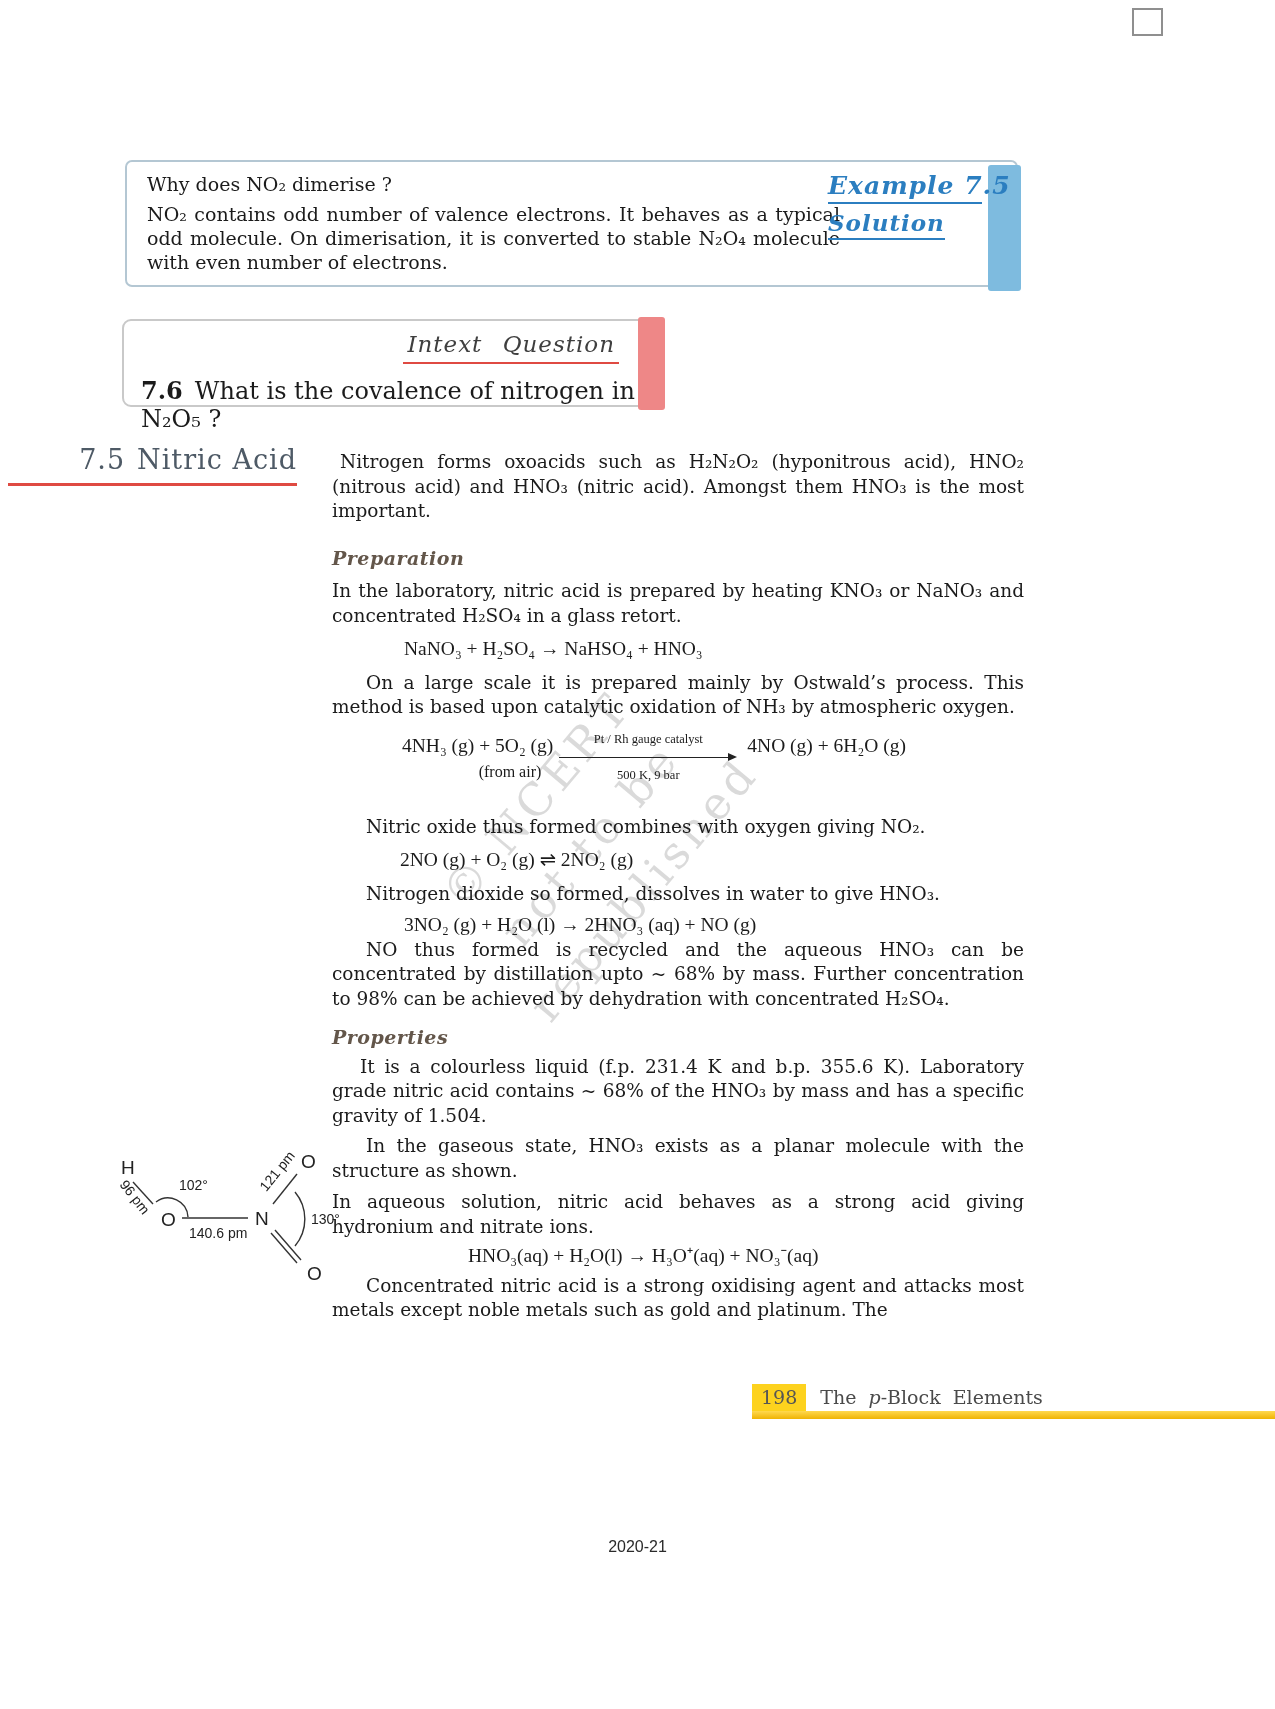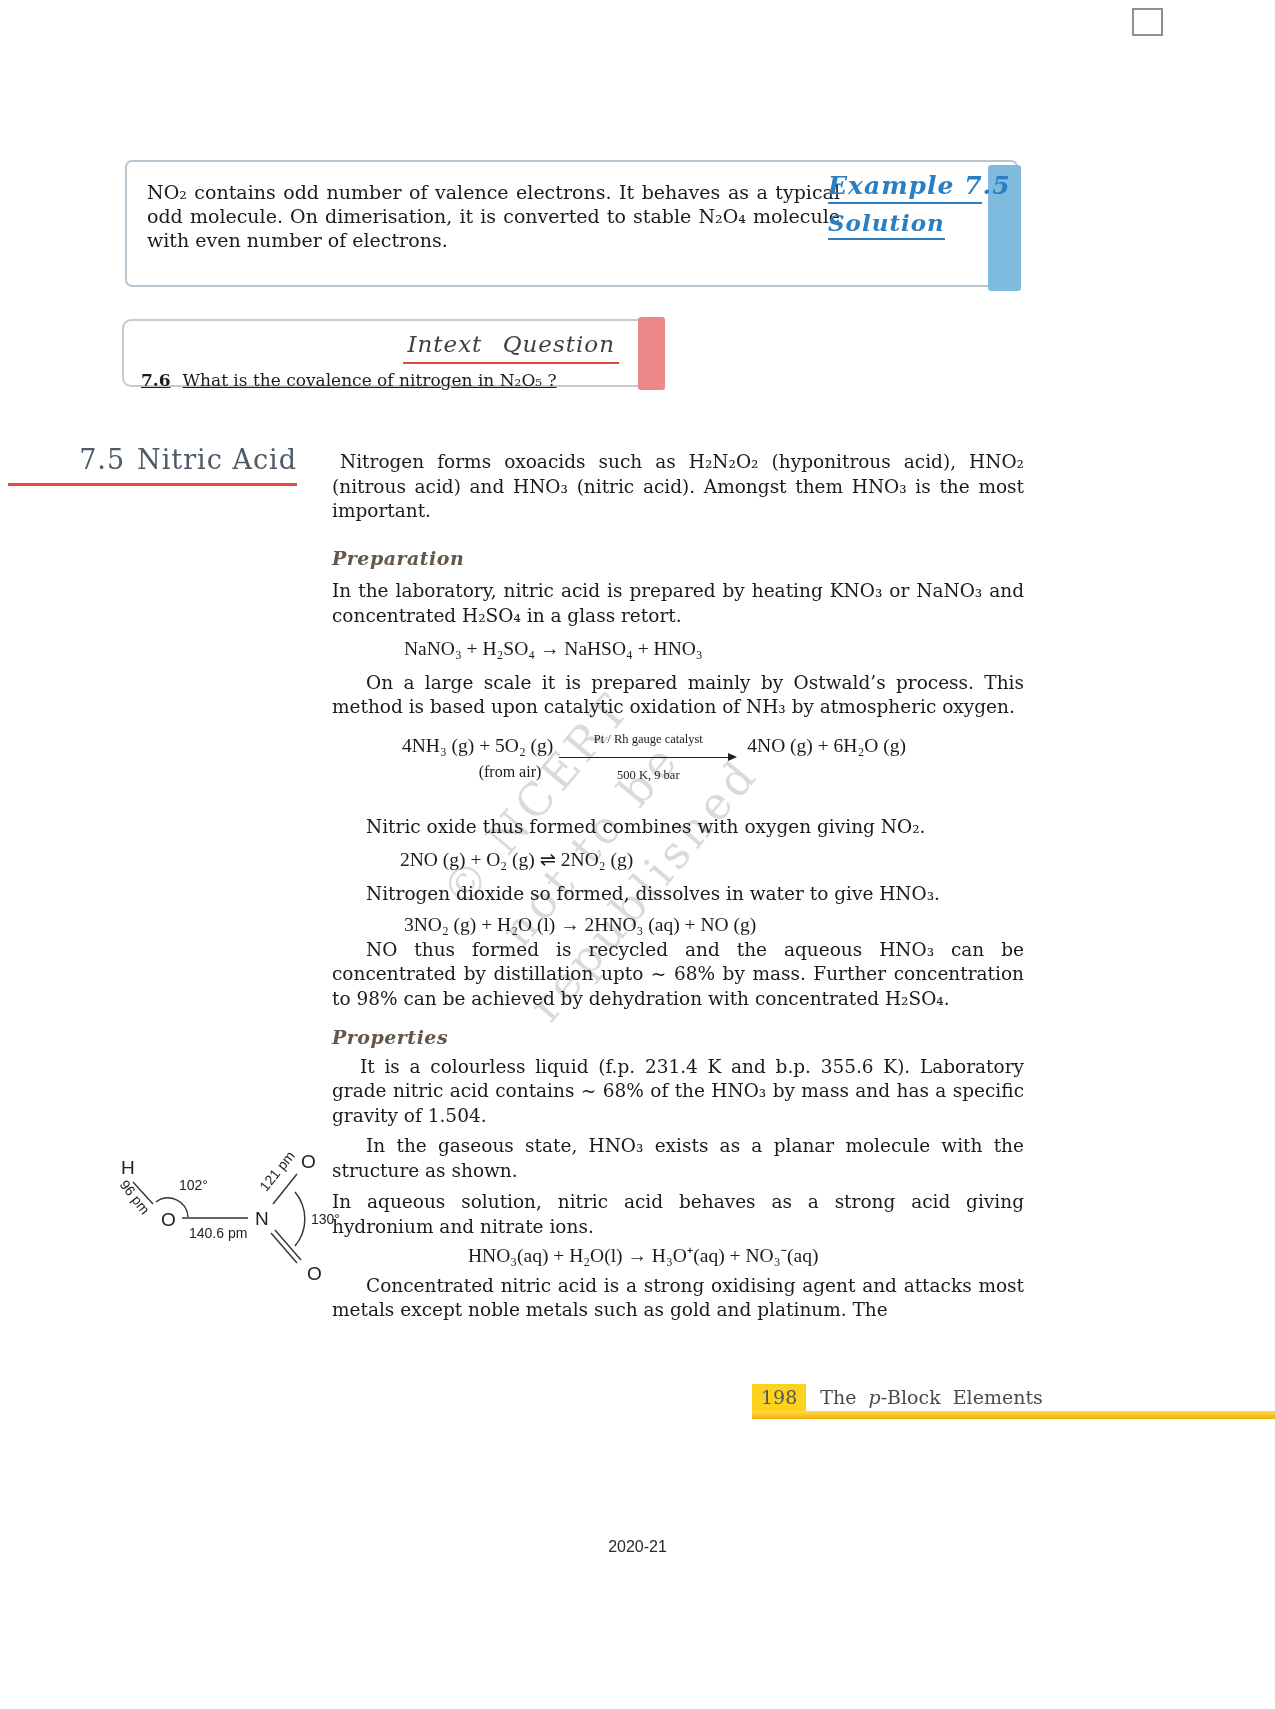--- a/index.html
+++ b/index.html
@@ -19,28 +19,28 @@
     background:#7ebbdf; border-radius:3px; }
   .example-labels { position:absolute; top:9px; right:34px; width:154px; }
   .example-label { font-style:italic; font-weight:bold; font-size:25px; color:#2b7ec0;
     border-bottom:2px solid #2b7ec0; padding-bottom:2px; letter-spacing:1px; white-space:nowrap; }
   .solution-label { display:inline-block; font-style:italic; font-weight:bold; font-size:23px; color:#2b7ec0;
     border-bottom:2px solid #2b7ec0; margin-top:5px; padding-bottom:2px; letter-spacing:1px; }
   .example-question { font-size:19px; }
   .example-answer { font-size:19px; line-height:24px; margin-top:7px; margin-right:156px; text-align:justify; }
 
   
-  .intext-box { position:absolute; left:122px; top:319px; width:537px; height:68px;
-    border:2px solid #c9c9c9; border-radius:9px;text-decoration:underline; }
+  .intext-box { position:absolute; left:122px; top:319px; width:537px; height:88px;
+    border:2px solid #c9c9c9; border-radius:9px; }
   .intext-accent { position:absolute; top:-4px; right:-8px; width:27px; height:calc(100% + 9px);
     background:#ee8787; border-radius:3px; }
   .intext-header { text-align:right; padding-right:38px; margin-top:10px; }
   .intext-header .hdr { display:inline-block; font-style:italic; font-size:23px; color:#3f3f3f;
     border-bottom:2.5px solid #df4a42; padding:0 4px 5px; word-spacing:12px; letter-spacing:1px; }
-  .intext-q { margin-top:6px; padding-left:17px; font-size:17px; }
+  .intext-q { margin-top:12px; padding-left:17px; font-size:24px; }
   .intext-q .qnum { font-weight:bold; margin-right:12px; }
 
   
   .section-heading { position:absolute; left:8px; top:444px; width:289px;
     border-bottom:3px solid #df4a42; padding-bottom:8px; text-align:right;
     font-size:27px; color:#4e5a66; letter-spacing:1px; }
   .section-heading .sec-num { margin-right:12px; }
 
   
   .main { position:absolute; left:332px; top:450px; width:692px; font-size:18.5px; line-height:24.5px; }
@@ -111,20 +111,21 @@
     <div>© NCERT</div>
     <div>not to be republished</div>
   </div>
 
   <div class="example-box">
     <div class="example-accent"></div>
     <div class="example-labels">
       <div class="example-label">Example 7.5</div>
       <span class="solution-label">Solution</span>
     </div>
+    <div class="example-question">Why does NO₂ dimerise ?</div>
     <div class="example-answer">NO₂ contains odd number of valence electrons. It behaves as a typical odd molecule. On dimerisation, it is converted to stable N₂O₄ molecule with even number of electrons.</div>
   </div>
 
   <div class="intext-box">
     <div class="intext-accent"></div>
     <div class="intext-header">
       <span class="hdr">Intext Question</span>
     </div>
     <div class="intext-q">
       <span class="qnum">7.6</span><span>What is the covalence of nitrogen in N₂O₅ ?</span>

